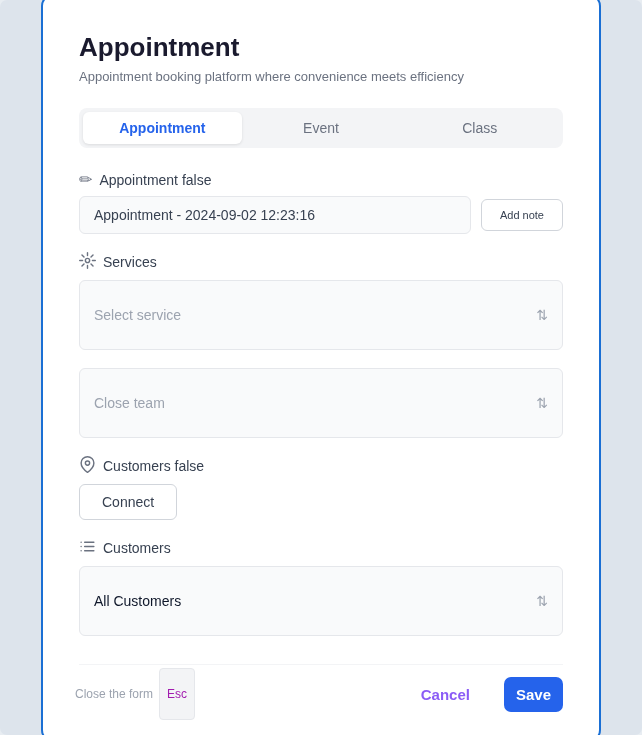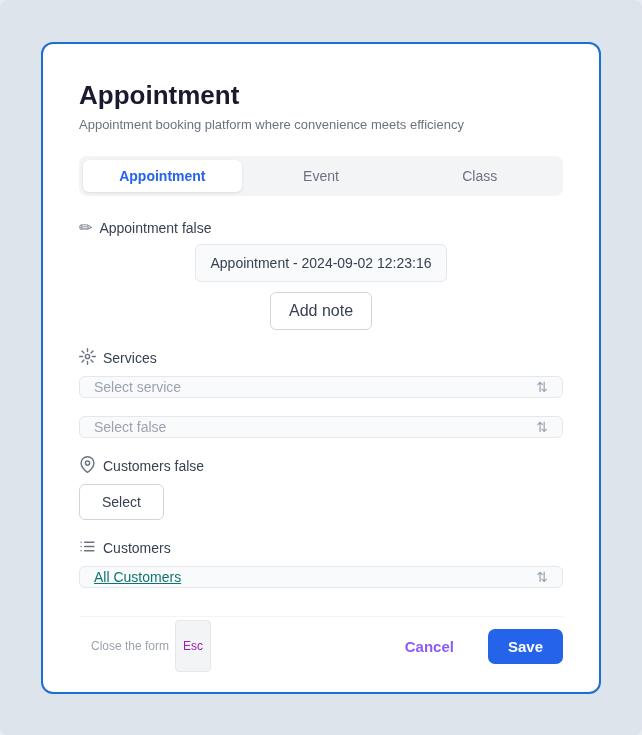--- a/index.html
+++ b/index.html
@@ -81,45 +81,44 @@
     .section-icon {
       color: #6b7280;
       font-size: 16px;
       line-height: 1;
     }
     
     .name-row {
       display: flex;
       align-items: center;
       gap: 10px;
-      flex-direction: column;
     }
     .name-value {
       flex: 1;
       font-size: 14px;
       color: #374151;
       padding: 10px 14px;
       background: #f9fafb;
       border-radius: 6px;
       border: 1px solid #e5e7eb;
     }
     .add-note-btn {
       padding: 9px 18px;
       border: 1px solid #d1d5db;
       border-radius: 6px;
       background: #fff;
-      font-size: 16px;
+      font-size: 11px;
       color: #374151;
       cursor: pointer;
       white-space: nowrap;
     }
     
     .select-box {
       width: 100%;
-      padding: 2px 14px;
+      padding: 26px 14px;
       background: #f9fafb;
       border: 1px solid #e5e7eb;
       border-radius: 6px;
       font-size: 14px;
       color: #9ca3af;
       display: flex;
       align-items: center;
       justify-content: space-between;
       cursor: pointer;
     }
@@ -144,21 +143,21 @@
       align-items: center;
       justify-content: flex-end;
       gap: 12px;
       margin-top: 28px;
       padding-top: 12px;
       border-top: 1px solid #f3f4f6;
     }
     .close-hint {
       position: absolute;
       bottom: 20px;
-      left: 48px;
+      left: 32px;
       font-size: 12px;
       color: #9ca3af;
       display: flex;
       align-items: center;
       gap: 6px;
     }
     .esc-badge {
       background: #f3f4f6;
       border: 1px solid #e5e7eb;
       border-radius: 4px;
@@ -169,21 +168,21 @@
     .cancel-btn {
       padding: 9px 22px;
       border: none;
       background: transparent;
       font-size: 15px;
       color: #8b5cf6;
       cursor: pointer;
       font-weight: 700;
     }
     .save-btn {
-      padding: 9px 20px;
+      padding: 9px 12px;
       border: none;
       border-radius: 7px;
       background: #2563eb;
       color: #fff;
       font-size: 15px;
       font-weight: 600;
       cursor: pointer;
     }
   </style>
 </head>
@@ -223,54 +222,54 @@
         <span>Services</span>
       </div>
       <div class="select-box">
         <span>Select service</span>
         <span class="chevron">⇅</span>
       </div>
     </div>
 
     <div class="section">
       <div class="select-box">
-        <span>Select false</span>
+        <span>Close team</span>
         <span class="chevron">⇅</span>
       </div>
     </div>
 
     <div class="section">
       <div class="section-label">
         <span class="section-icon">
           <svg width="17" height="17" viewBox="0 0 24 24" fill="none" stroke="#6b7280" stroke-width="2" stroke-linecap="round" stroke-linejoin="round">
             <path d="M21 10c0 7-9 13-9 13s-9-6-9-13a9 9 0 0 1 18 0z"></path>
               <circle cx="12" cy="10" r="3"></circle>
           </svg>
         </span>
         <span>Customers false</span>
       </div>
-      <button class="connect-btn">Select</button>
+      <button class="connect-btn">Connect</button>
     </div>
 
     <div class="section">
       <div class="section-label">
         <span class="section-icon">
           <svg width="17" height="17" viewBox="0 0 24 24" fill="none" stroke="#6b7280" stroke-width="2" stroke-linecap="round" stroke-linejoin="round">
             <line x1="8" y1="6" x2="21" y2="6"></line>
               <line x1="8" y1="12" x2="21" y2="12"></line>
               <line x1="8" y1="18" x2="21" y2="18"></line>
               <line x1="3" y1="6" x2="3.01" y2="6"></line>
               <line x1="3" y1="12" x2="3.01" y2="12"></line>
               <line x1="3" y1="18" x2="3.01" y2="18"></line>
           </svg>
         </span>
         <span>Customers</span>
       </div>
       <div class="select-box">
-        <span style="color:#0f766e;text-decoration:underline;">All Customers</span>
+        <span style="color:#0f172a;">All Customers</span>
         <span class="chevron">⇅</span>
       </div>
     </div>
 
     <div class="footer">
       <button class="cancel-btn">Cancel</button>
       <button class="save-btn">Save</button>
     </div>
 
     <div class="close-hint">

